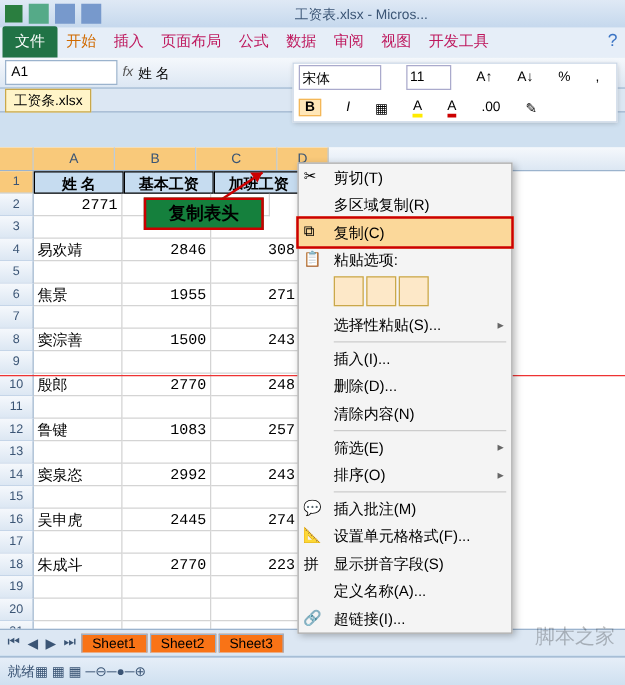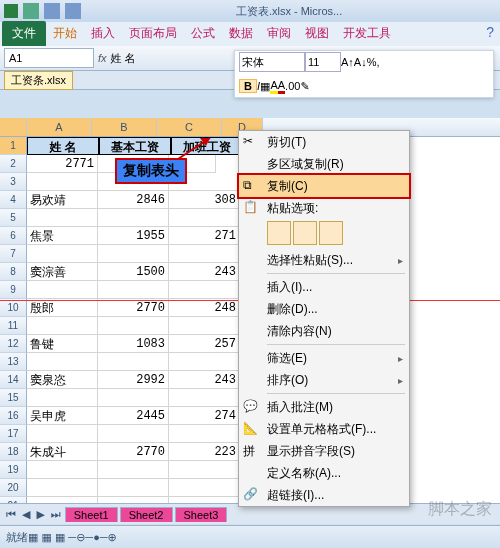--- a/index.html
+++ b/index.html
@@ -6,52 +6,52 @@
 .titlebar{height:22px;background:linear-gradient(#dfe9f5,#c5d8ed);display:flex;align-items:center;padding:0 4px;font-size:11px;color:#3b5575}
 .titlebar .ico{width:14px;height:14px;background:#2a7e3f;margin-right:4px}
 .qat span{display:inline-block;width:16px;height:16px;margin:0 1px;vertical-align:middle}
 .ribbon-tabs{height:24px;background:#e6eef8;display:flex;align-items:flex-end;padding-left:2px}
 .file-tab{background:#217346;color:#ffffff;padding:4px 10px;font-size:12px;border-radius:2px 2px 0 0}
 .tab{padding:4px 7px;color:#be185d;font-size:12px}
 .tab.hi{color:#d06a00}
 .toolbar{height:24px;background:linear-gradient(#f5f8fc,#dce7f3);border-bottom:1px solid #9bb3cd;display:flex;align-items:center;padding:0 4px;gap:4px}
 .namebox{width:80px;height:18px;background:#fff;border:1px solid #9bb3cd;font-size:11px;padding:0 4px;display:flex;align-items:center}
 .minitool{background:#fff;border:1px solid #c9d6e6;padding:2px 4px;display:flex;gap:6px;align-items:center;position:absolute;right:6px;top:50px;font-size:11px;flex-wrap:wrap;width:250px;box-shadow:0 1px 4px rgba(0,0,0,.2)}
-.minitool .row{display:flex;gap:0;align-items:center;width:100%}
+.minitool .row{display:flex;gap:20px;align-items:center;width:100%}
 .minitool input{width:60px;height:16px;font-size:11px;border:1px solid #aac}
 .tabbar{height:18px;background:#dce7f3;border-bottom:1px solid #9bb3cd;display:flex;align-items:center;padding:0 4px;font-size:11px}
 .wbtab{background:#fff4c8;border:1px solid #c9a84a;padding:1px 6px}
 .grid-area{position:absolute;left:0;top:118px;right:0;bottom:24px;background:#fff}
 .colhdr{display:flex;background:linear-gradient(#f5f8fc,#dce7f3);border-bottom:1px solid #9bb3cd}
 .colhdr div{border-right:1px solid #bcd;text-align:center;font-size:11px;color:#3b5575;height:18px;line-height:18px}
 .colhdr div.sel{background:#f9c97a}
 .rh{width:26px}
 .colA{width:64px}.colB{width:64px}.colC{width:64px}.colD{width:40px}
 .rows{}
 .row{display:flex;height:18px}
 .row .rn{width:26px;background:linear-gradient(#f5f8fc,#dce7f3);border-right:1px solid #9bb3cd;border-bottom:1px solid #c5d5e8;text-align:center;font-size:10px;color:#3b5575;line-height:18px}
 .row .rn.sel{background:#f9c97a}
 .cell{border-right:1px solid #d4d4d4;border-bottom:1px solid #d4d4d4;font-size:12px;padding:0 3px;line-height:18px;overflow:hidden}
 .row.hdr .cell{background:#fff;font-weight:bold;text-align:center;border:1px solid #000;font-family:SimSun}
 .row.sel .cell{background:#c6dcf0}
 .cell.num{text-align:right;font-family:Liberation Mono, monospace}
-.callout{position:absolute;left:115px;top:158px;background:#3b82f6;border:2px solid #c00;padding:2px 6px;font-size:14px;font-weight:bold;color:#000;z-index:5}
+.callout{position:absolute;left:115px;top:158px;background:#15803d;border:2px solid #c00;padding:2px 18px;font-size:14px;font-weight:bold;color:#000;z-index:5}
 .arrow{position:absolute;left:170px;top:136px;width:50px;height:30px;z-index:4}
 .ctxmenu{position:absolute;left:238px;top:130px;width:170px;background:#f4f4f4;border:1px solid #a8a8a8;box-shadow:2px 2px 6px rgba(0,0,0,.3);font-size:12px;z-index:10}
 .ctxmenu .mi{display:flex;align-items:center;height:22px;padding:0 8px 0 28px;position:relative}
 .ctxmenu .mi.hl{background:#fbd89a;border:2px solid #c00;margin:-2px;z-index:2}
 .ctxmenu .mi .ico{position:absolute;left:4px;width:16px;height:16px}
 .ctxmenu .sep{height:1px;background:#ccc;margin:2px 4px 2px 28px}
 .ctxmenu .sub::after{content:"▸";position:absolute;right:6px;font-size:10px;color:#666}
 .paste-opts{display:flex;gap:2px;padding:2px 4px 4px 28px}
 .paste-opts span{width:22px;height:22px;border:1px solid #c9a84a;background:#fde8c8}
 .redline{position:absolute;left:0;top:300px;right:0;height:1px;background:#e33;z-index:3}
 .sheettabs{position:absolute;left:0;bottom:24px;right:0;height:20px;background:#dce7f3;border-top:1px solid #9bb3cd;display:flex;align-items:center;padding:0 4px;font-size:11px;gap:2px}
 .sheettabs .nav{color:#3b5575;padding:0 2px}
-.sheettabs .st{background:#ec4899;border:1px solid #9bb3cd;border-bottom:none;padding:1px 8px}
+.sheettabs .st{background:#f97316;border:1px solid #9bb3cd;border-bottom:none;padding:1px 8px}
 .statusbar{position:absolute;left:0;bottom:0;right:0;height:22px;background:linear-gradient(#e6eef8,#cfe0f0);border-top:1px solid #9bb3cd;display:flex;align-items:center;padding:0 6px;font-size:11px;color:#3b5575;justify-content:flex-start}
 .watermark{position:absolute;right:8px;bottom:28px;font-size:16px;color:rgba(0,0,0,.25);font-family:Liberation Sans, sans-serif;z-index:20}
 .help{position:absolute;right:6px;top:24px;color:#3b74c4;font-size:14px}
 </style>
 </head>
 <body>
 
 <div class="titlebar">
   <span class="ico"></span>
   <span class="qat">

